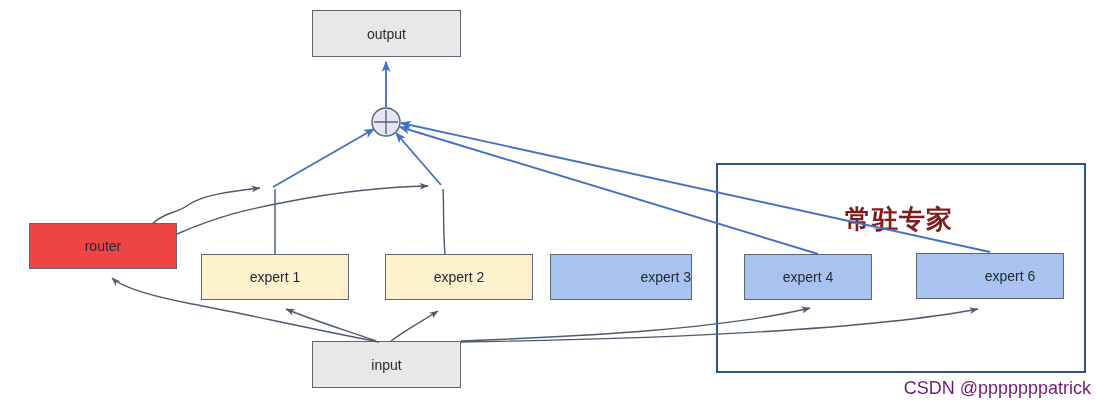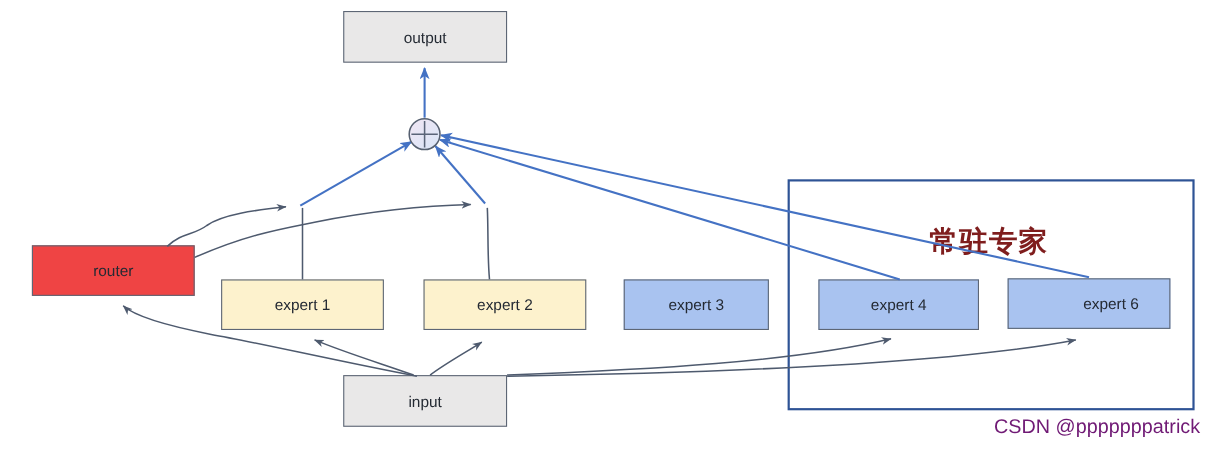--- a/index.html
+++ b/index.html
@@ -44,22 +44,22 @@
   .wires{
     position:absolute;left:0;top:0;z-index:4;
     pointer-events:none;
   }
   
   .n-output{left:312px;top:10px;width:149px;height:47px;}
   .n-input{left:312px;top:341px;width:149px;height:47px;}
   .n-router{left:29px;top:223px;width:148px;height:46px;}
   .n-expert1{left:201px;top:254px;width:148px;height:46px;}
   .n-expert2{left:373px;top:254px;width:148px;height:46px;margin-left:12px;}
-  .n-expert3{left:567px;top:254px;width:132px;height:46px;}
-  .n-expert4{left:744px;top:254px;width:146px;height:46px;}
+  .n-expert3{left:550px;top:254px;width:142px;height:46px;justify-content:flex-end;}
+  .n-expert4{left:744px;top:254px;width:128px;height:46px;}
   .n-expert6{left:916px;top:253px;width:148px;height:46px;padding-left:40px;}
 </style>
 </head>
 <body>
 
 <div class="canvas">
 
   <div class="group-rect"></div>
   <div class="group-label">常驻专家</div>
 

